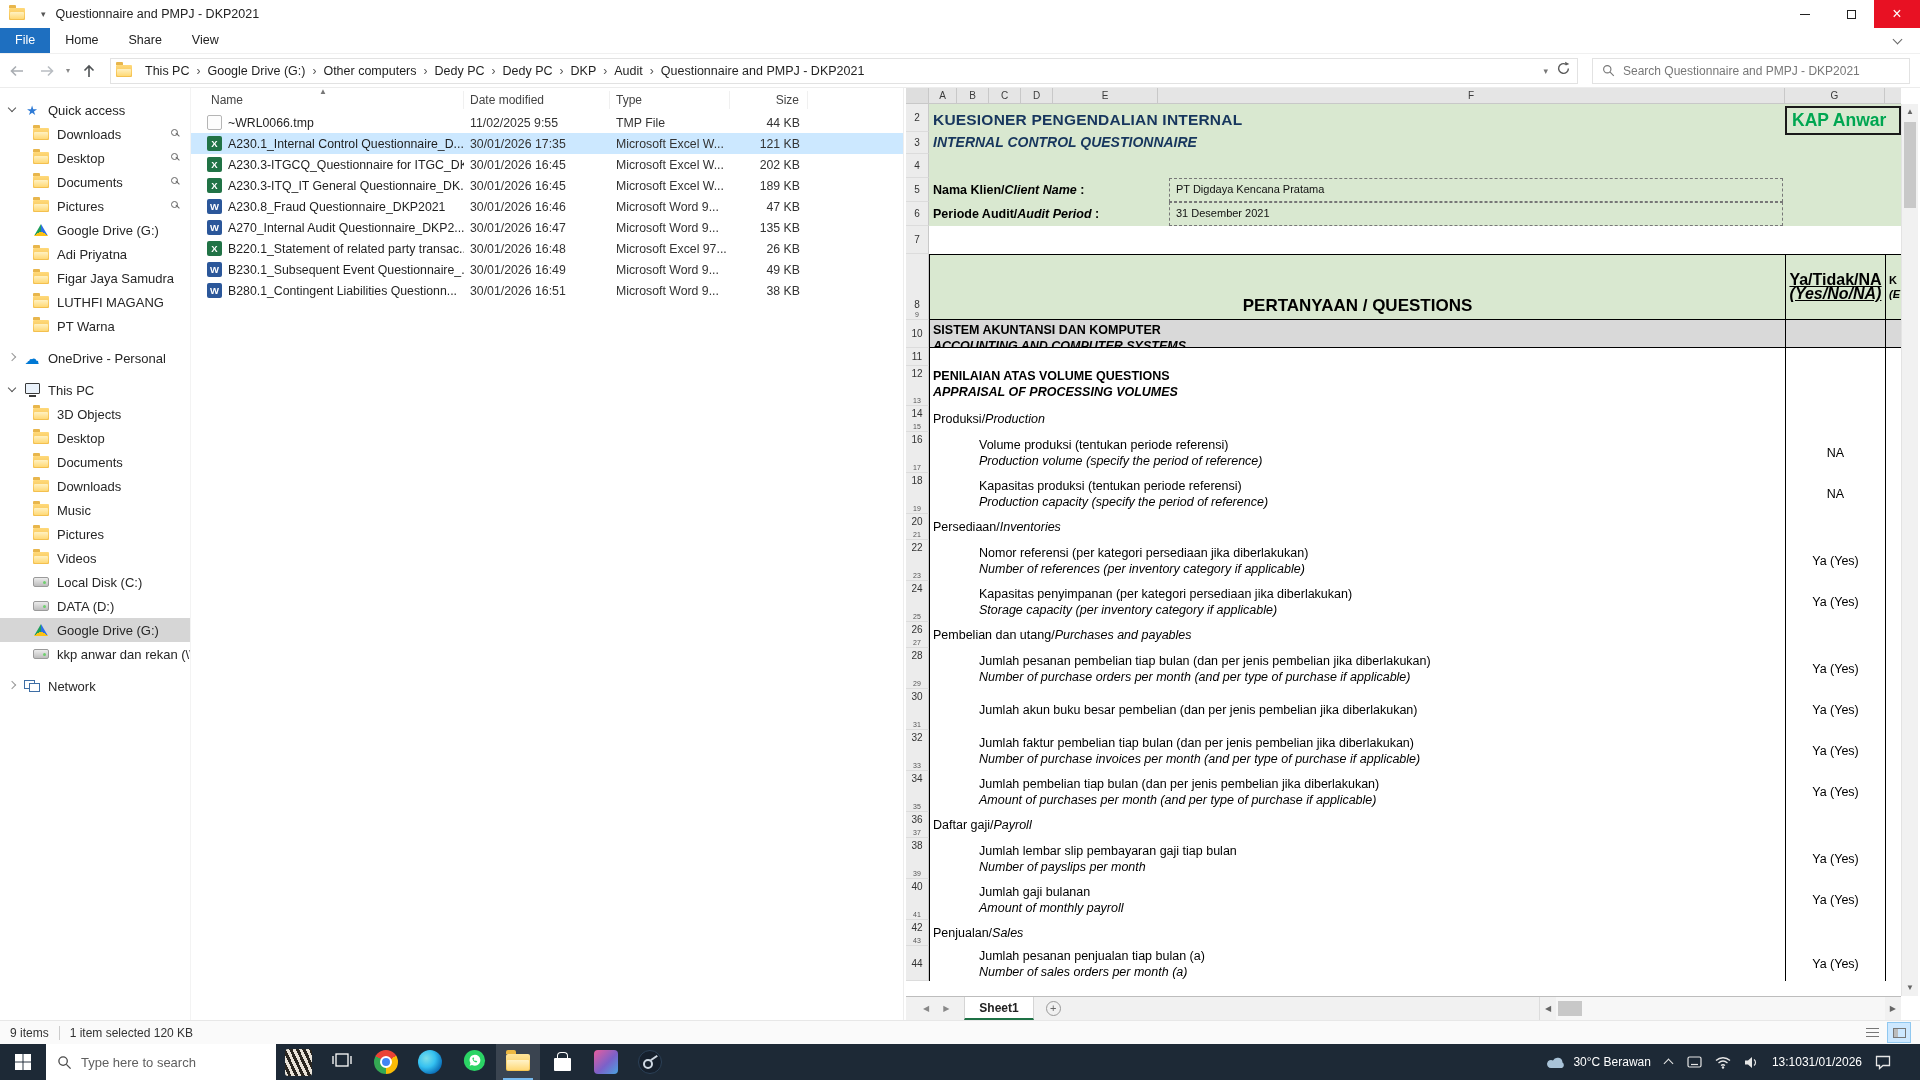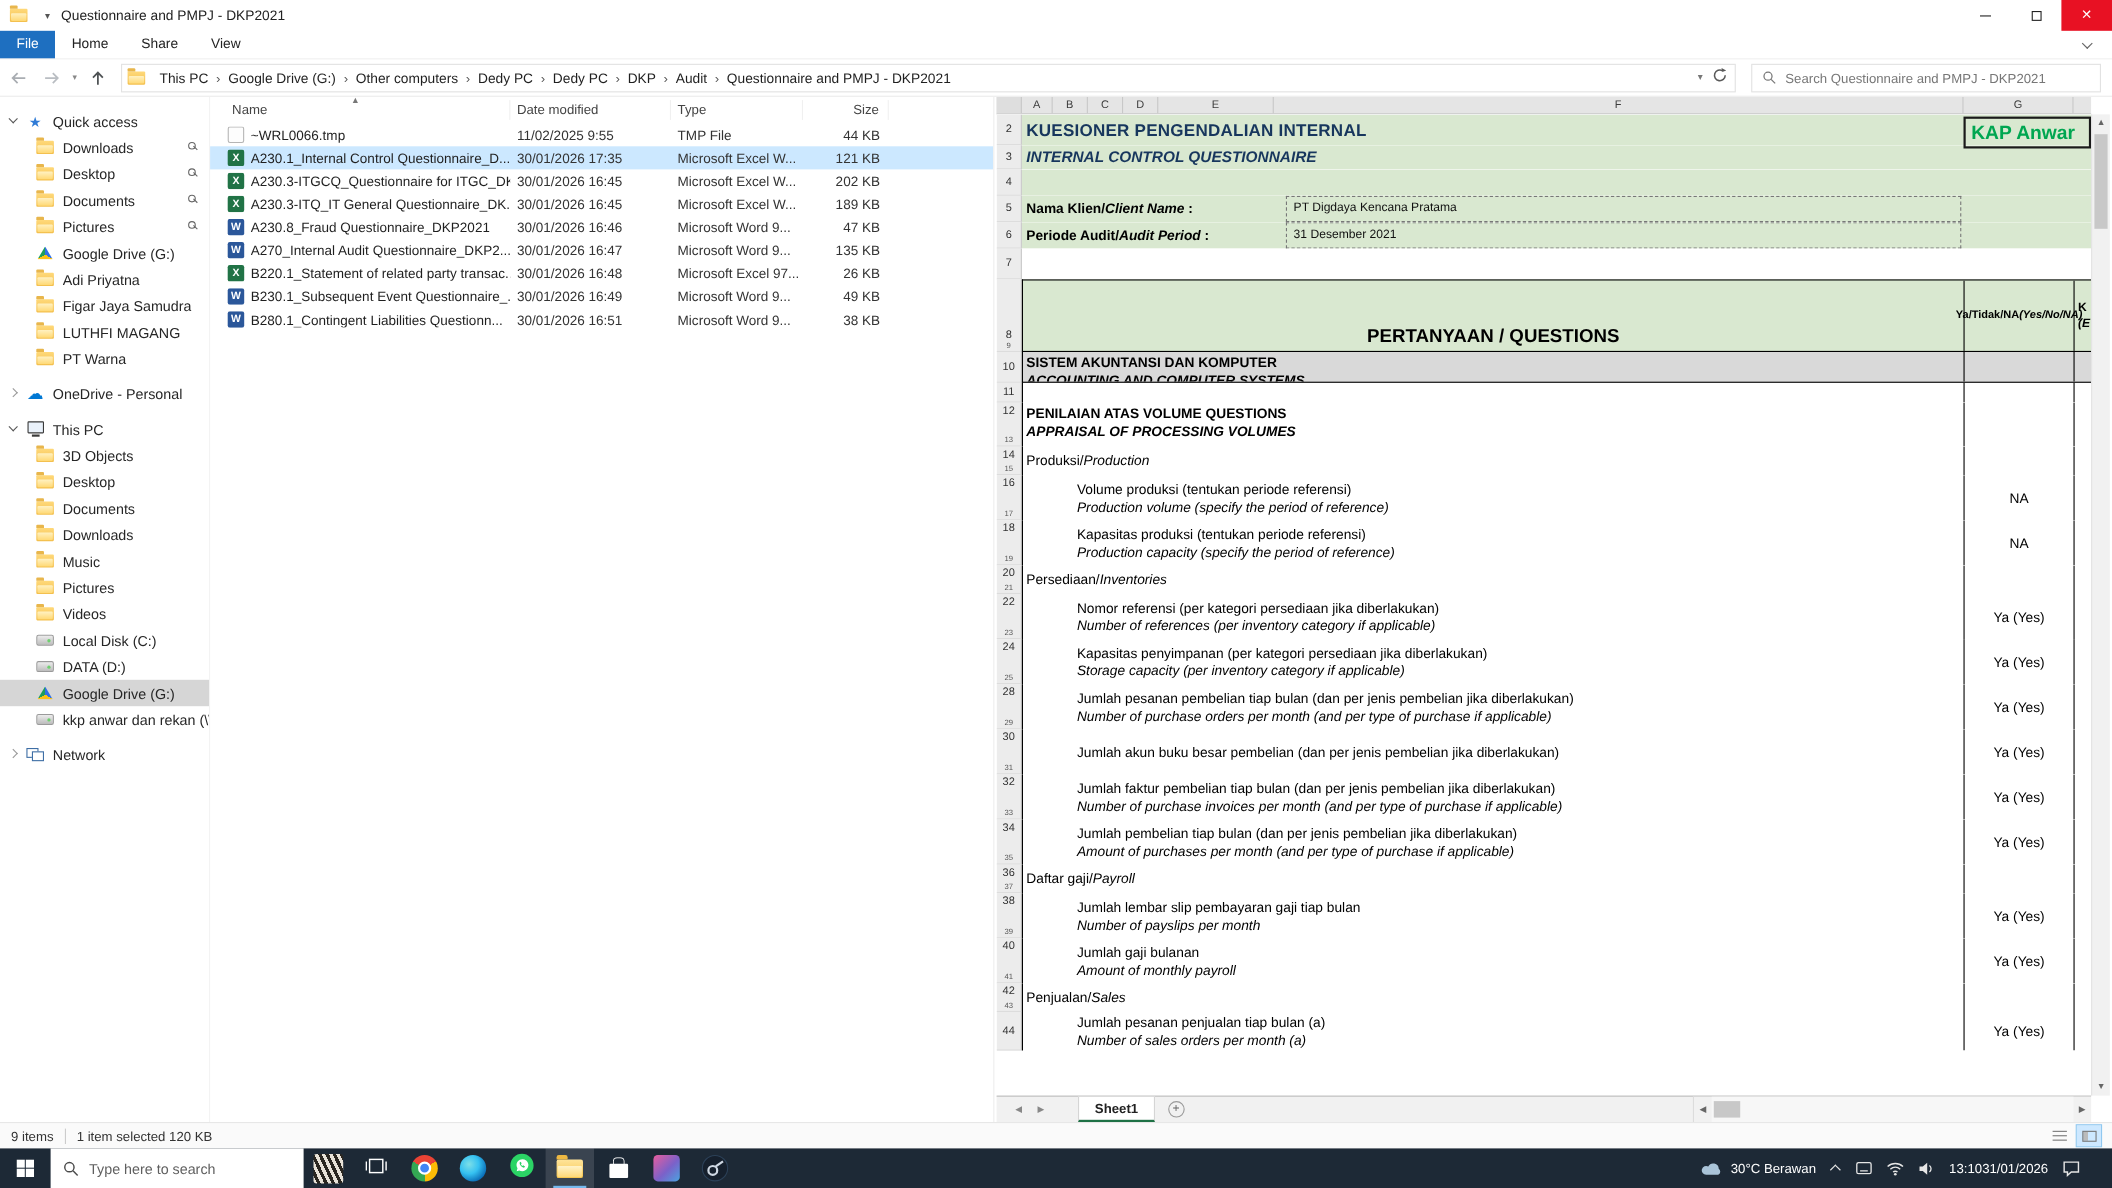--- a/index.html
+++ b/index.html
@@ -124,40 +124,40 @@
   .greyband { background:#d9d9d9; border-bottom:1px solid #000; }
   .title1 { font-weight:bold; font-size:15.5px; color:#17365d; padding:7px 0 0 4px; letter-spacing:.2px; }
   .title2 { font-weight:bold; font-style:italic; font-size:14px; color:#17365d; padding:2px 0 0 4px; }
   .fieldrow { flex:1; position:relative; display:flex; align-items:center; }
   .flabel { font-size:12.5px; padding-left:4px; color:#000; }
   .flabel b { font-weight:bold; }
   .flabel i { font-weight:bold; font-style:italic; }
   .fvalue { position:absolute; left:240px; top:0; bottom:0; width:614px; border:1px dashed #777;
     font-size:11px; color:#111; padding:4px 6px; }
   .qh-main { display:flex; align-items:flex-end; justify-content:center; font-weight:bold; font-size:17px; color:#000; padding-bottom:3px; }
-  .qh-g { display:flex; align-items:center; justify-content:center; font-weight:bold; font-size:10px; color:#000; line-height:14px; }
+  .qh-g { display:flex; flex-direction:column; align-items:center; justify-content:center; font-weight:bold; font-size:16px; color:#000; line-height:14px;text-decoration:underline; }
   .qh-h { display:flex; flex-direction:column; justify-content:center; font-weight:bold; font-size:11px; padding-left:3px; line-height:14px; white-space:nowrap; }
   .it { font-style:italic; }
   .band-main { padding:2px 0 0 3px; }
   .band-main .b1 { font-weight:bold; font-size:12.5px; color:#000; line-height:16px; }
   .band-main .b2 { font-weight:bold; font-style:italic; font-size:12.5px; color:#000; line-height:16px; }
   .subhead { display:flex; align-items:center; font-size:12.5px; color:#000; padding-left:3px; }
   .qcell { display:flex; flex-direction:column; justify-content:center; padding-left:49px; }
   .qcell .q1 { font-size:12.5px; color:#000; line-height:16px; }
   .qcell .q2 { font-size:12.5px; font-style:italic; color:#000; line-height:16px; }
   .acell { display:flex; align-items:center; justify-content:center; font-size:12.5px; color:#000; }
   .kap-box { position:absolute; left:879px; top:2px; width:116px; height:29px; border:2px solid #1a1a1a;
     display:flex; align-items:center; padding-left:5px; z-index:5; overflow:hidden; }
   .kap-box span { color:#00a651; font-weight:bold; font-size:17.5px; white-space:nowrap; }
 
   .tabbar { position:absolute; bottom:0; left:2px; right:19px; height:24px; background:#f1f1f1; border-top:1px solid #bdbdbd;
     display:flex; align-items:center; padding-left:10px; }
   .tab-nav { font-size:8px; color:#888; padding:0 7px; }
   .sheet-tab { height:100%; display:flex; align-items:center; background:#fff; font-weight:bold; font-size:12px; color:#222;
-    padding:0 14px; border-bottom:2px solid #1e7145; border-left:1px solid #d5d5d5; border-right:1px solid #d5d5d5; margin-left:24px; }
+    padding:0 14px; border-bottom:2px solid #1e7145; border-left:1px solid #d5d5d5; border-right:1px solid #d5d5d5; margin-left:8px; }
   .add-sheet { width:15px; height:15px; border:1px solid #999; border-radius:50%; color:#666; font-size:11px; line-height:13px;
     text-align:center; margin-left:12px; }
   .hscroll { margin-left:auto; width:362px; height:100%; display:flex; align-items:center; background:#f1f1f1; border-left:1px solid #dcdcdc; }
   .hs-arrow { font-size:8px; color:#666; padding:0 5px; }
   .hs-track { flex:1; height:100%; position:relative; background:#f7f7f7; }
   .hs-thumb { position:absolute; left:2px; top:4px; width:24px; height:15px; background:#c8c8c8; }
   .vscroll { position:absolute; top:16px; right:2px; bottom:24px; width:17px; background:#f1f1f1; border-left:1px solid #e3e3e3; }
   .vs-arrow { display:block; text-align:center; font-size:8px; color:#666; height:16px; line-height:16px; }
   .vs-arrow.bottom { position:absolute; bottom:0; width:100%; }
   .vs-thumb { position:absolute; top:18px; left:2px; right:2px; height:86px; background:#c8c8c8; }
@@ -735,20 +735,33 @@
               <span class="gut two">
                 <span class="n1">24</span>
                 <span class="n2">25</span>
               </span>
               <div class="cells tbl">
                 <div class="cMain qcell">
                   <div class="q1">Kapasitas penyimpanan (per kategori persediaan jika diberlakukan)</div>
                   <div class="q2">Storage capacity (per inventory category if applicable)</div>
                 </div>
                 <div class="cG acell">Ya (Yes)</div>
+                <div class="cH"></div>
+              </div>
+            </div>
+            <div class="xrow xrow-subhead" style="height: 26px;">
+              <span class="gut two">
+                <span class="n1">26</span>
+                <span class="n2">27</span>
+              </span>
+              <div class="cells tbl">
+                <div class="cMain subhead">
+                  <div>Pembelian dan utang/<i>Purchases and payables</i></div>
+                </div>
+                <div class="cG"></div>
                 <div class="cH"></div>
               </div>
             </div>
             <div class="xrow xrow-q" style="height: 41px;">
               <span class="gut two">
                 <span class="n1">28</span>
                 <span class="n2">29</span>
               </span>
               <div class="cells tbl">
                 <div class="cMain qcell">

